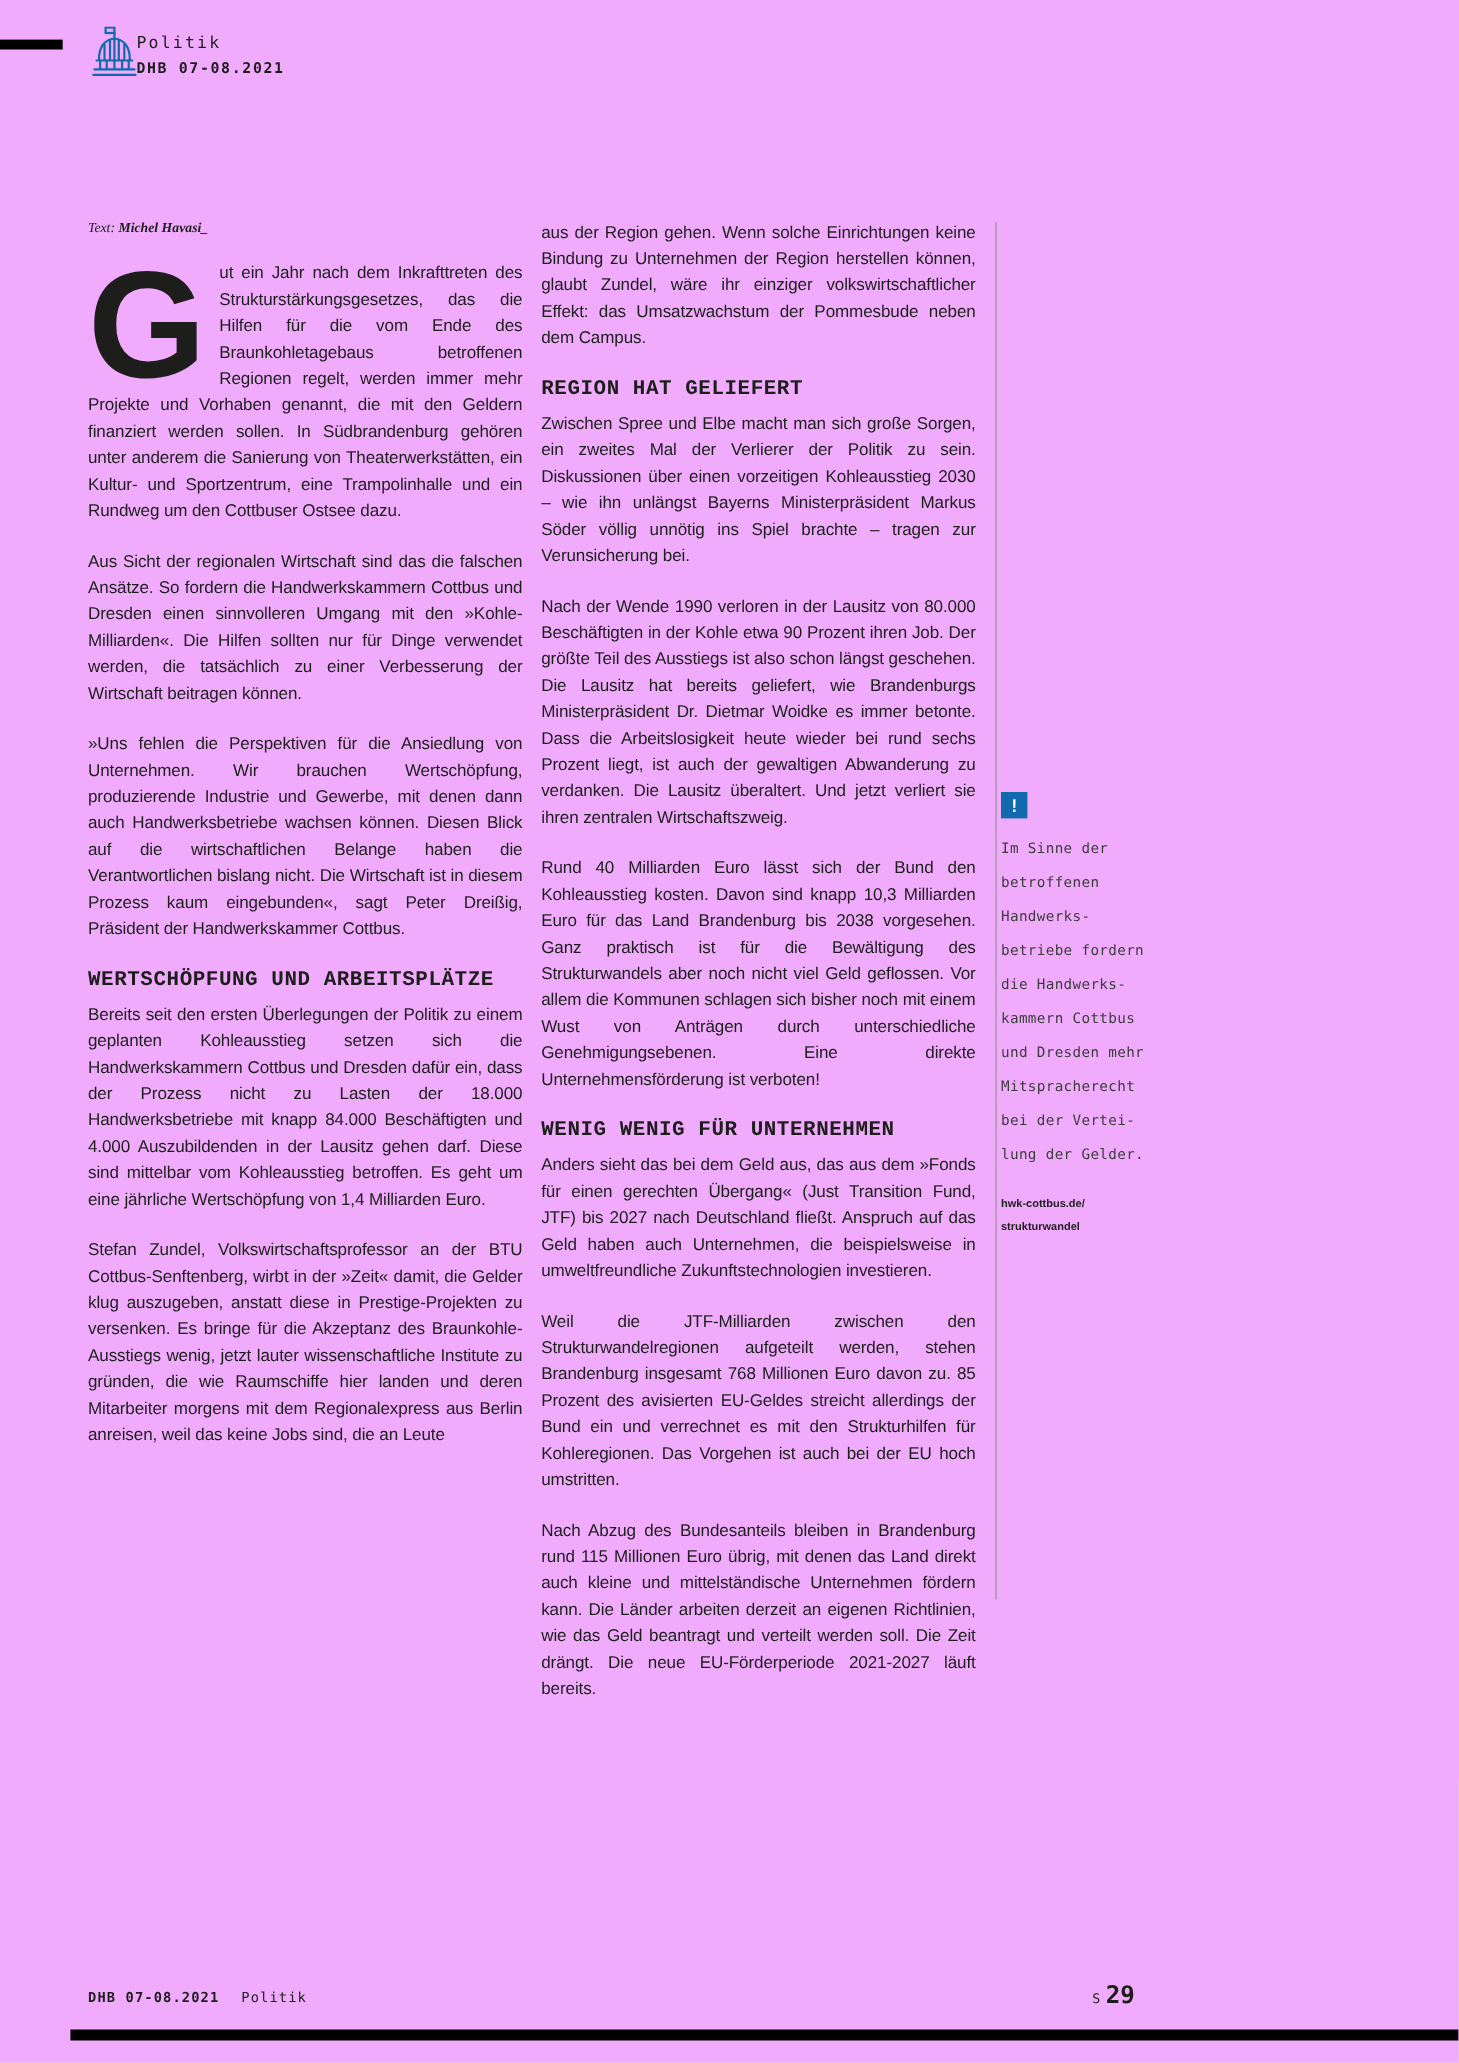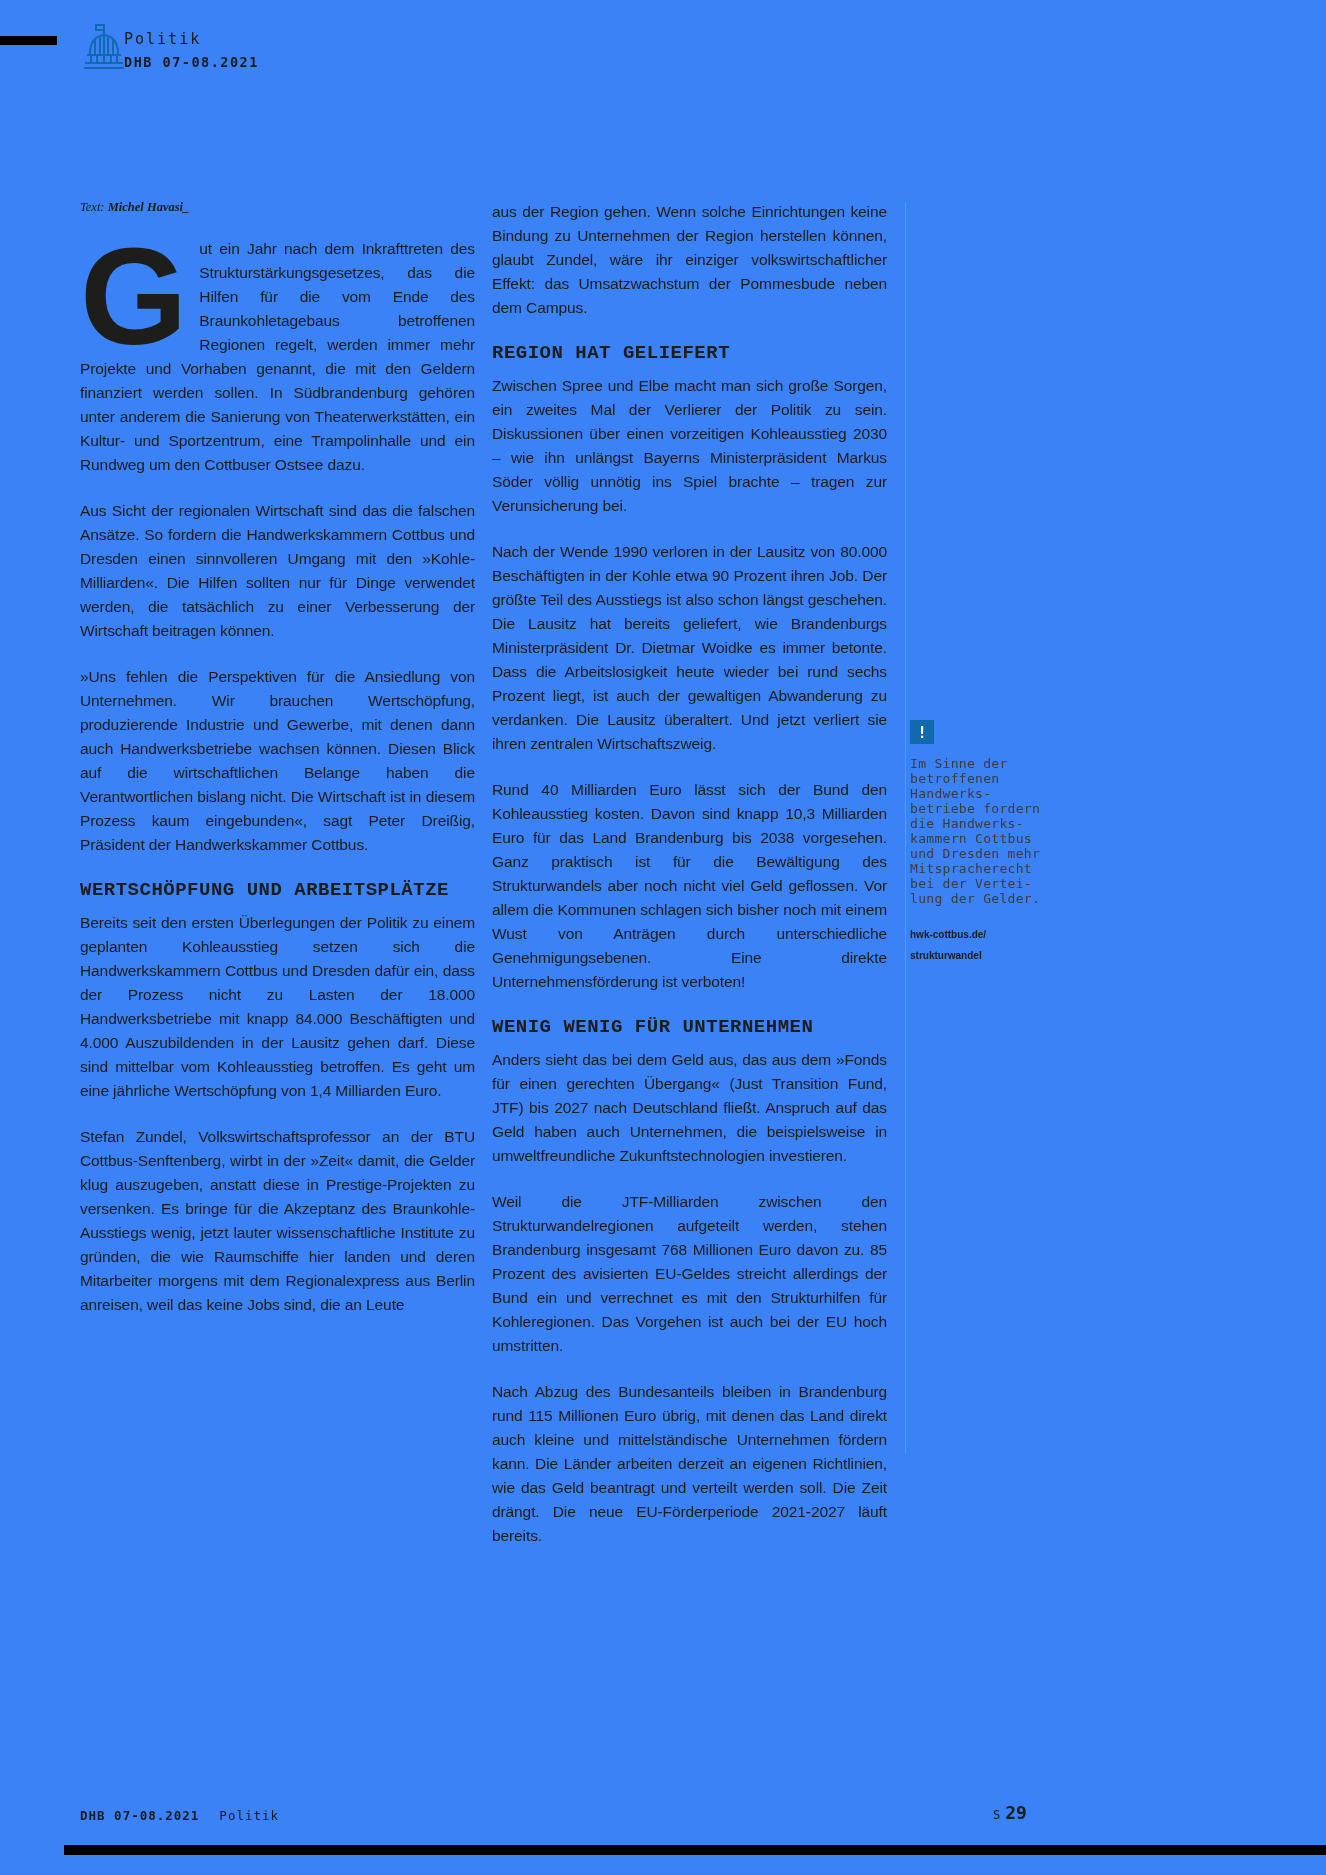--- a/index.html
+++ b/index.html
@@ -4,21 +4,21 @@
 <style>
   :root{
     --accent-blue:#1169ae;
     --text:#1d1d1b;
     --muted:#3c3c3b;
     --rule:#8f8f8f;
   }
   *{margin:0;padding:0;box-sizing:border-box;}
   body{background:#e8e8e8;font-family:"Liberation Sans",sans-serif;color:var(--text);}
   .page{
-    position:relative;width:1326px;height:1875px;background:#3b82f6;
+    position:relative;width:1326px;height:1875px;background:#f0abfc;
     margin:0 auto;overflow:hidden;
   }
 
   
   .topbar{position:absolute;left:0;top:36px;width:57px;height:9px;background:#000;}
   .logo{position:absolute;left:84px;top:24px;width:40px;height:46px;color:var(--accent-blue);}
   .logo svg{width:100%;height:100%;}
   .header-text{position:absolute;left:124px;top:30px;font-family:"DejaVu Sans Mono",monospace;}
   .header-section{font-size:15px;letter-spacing:2px;color:var(--text);}
   .header-issue{font-size:13.5px;font-weight:bold;letter-spacing:1.5px;margin-top:6px;color:var(--text);}
@@ -47,40 +47,40 @@
   
   .divider{position:absolute;left:905px;top:202px;height:1252px;border-left:1px solid var(--rule);}
   .sidebar{position:absolute;left:910px;top:720px;width:142px;}
   .alert-icon{
     width:24px;height:24px;background:var(--accent-blue);color:#fff;
     font-family:"DejaVu Sans Mono",monospace;font-weight:bold;font-size:16px;
     display:flex;align-items:center;justify-content:center;
   }
   .sidebar-note{
     margin-top:12px;font-family:"DejaVu Sans Mono",monospace;font-size:13px;
-    line-height:15px;letter-spacing:0.3px;color:var(--muted);white-space:pre-line;
+    line-height:31px;letter-spacing:0.3px;color:var(--muted);white-space:pre-line;
   }
   .sidebar-link{
     margin-top:18px;font-weight:bold;font-size:10px;line-height:21px;
     color:var(--text);white-space:pre-line;text-decoration:none;display:block;
     font-family:"Liberation Sans",sans-serif;
   }
 
   
   .footer-left{
     position:absolute;left:80px;top:1808px;display:flex;gap:20px;align-items:baseline;
     font-family:"DejaVu Sans Mono",monospace;font-size:12.5px;letter-spacing:1px;color:var(--text);
   }
   .footer-left .f-issue{font-weight:bold;}
   .footer-page{
     position:absolute;left:993px;top:1802px;display:flex;gap:5px;align-items:baseline;
     font-family:"DejaVu Sans Mono",monospace;color:var(--text);
   }
   .footer-page .p-prefix{font-size:12px;}
-  .footer-page .p-num{font-size:18px;font-weight:bold;}
+  .footer-page .p-num{font-size:22px;font-weight:bold;}
   .bottombar{position:absolute;left:64px;top:1845px;width:1262px;height:10px;background:#000;}
 </style>
 </head>
 <body>
 
 <div class="page">
 
   <div class="topbar"></div>
 
   <div class="logo">

